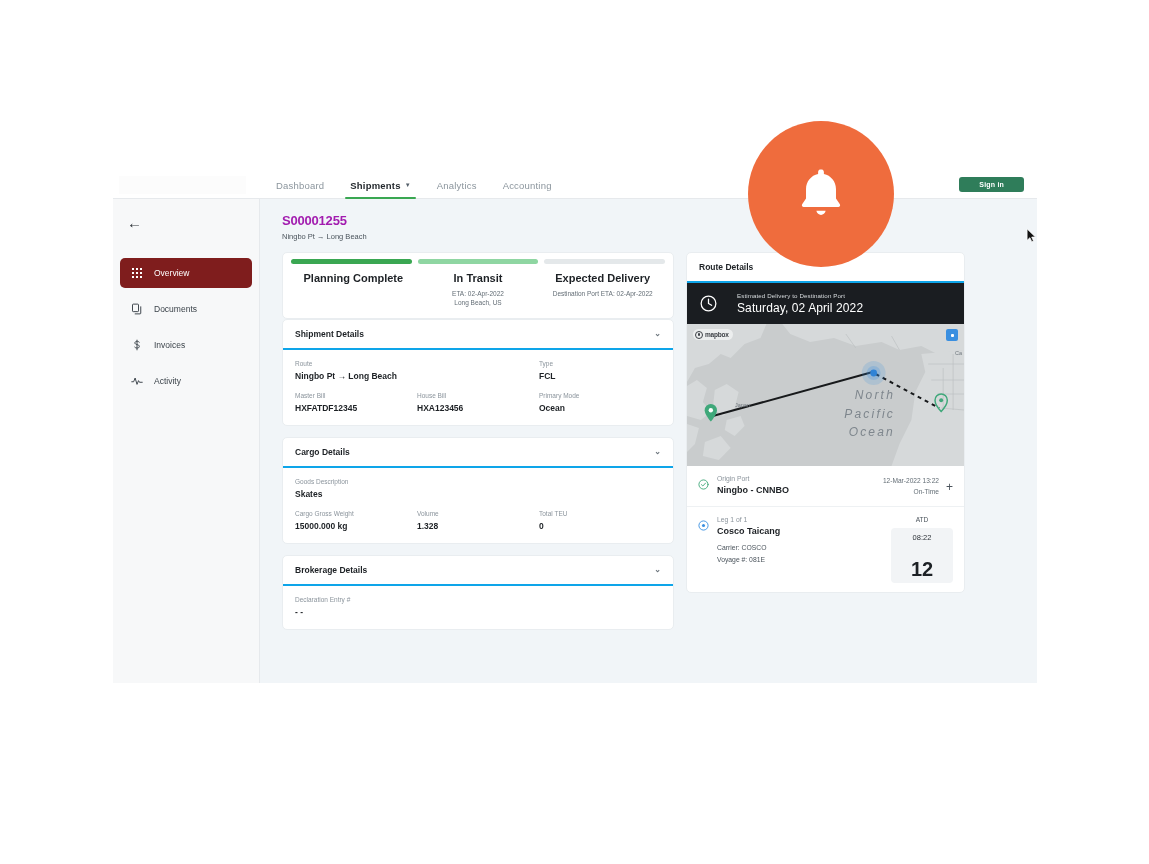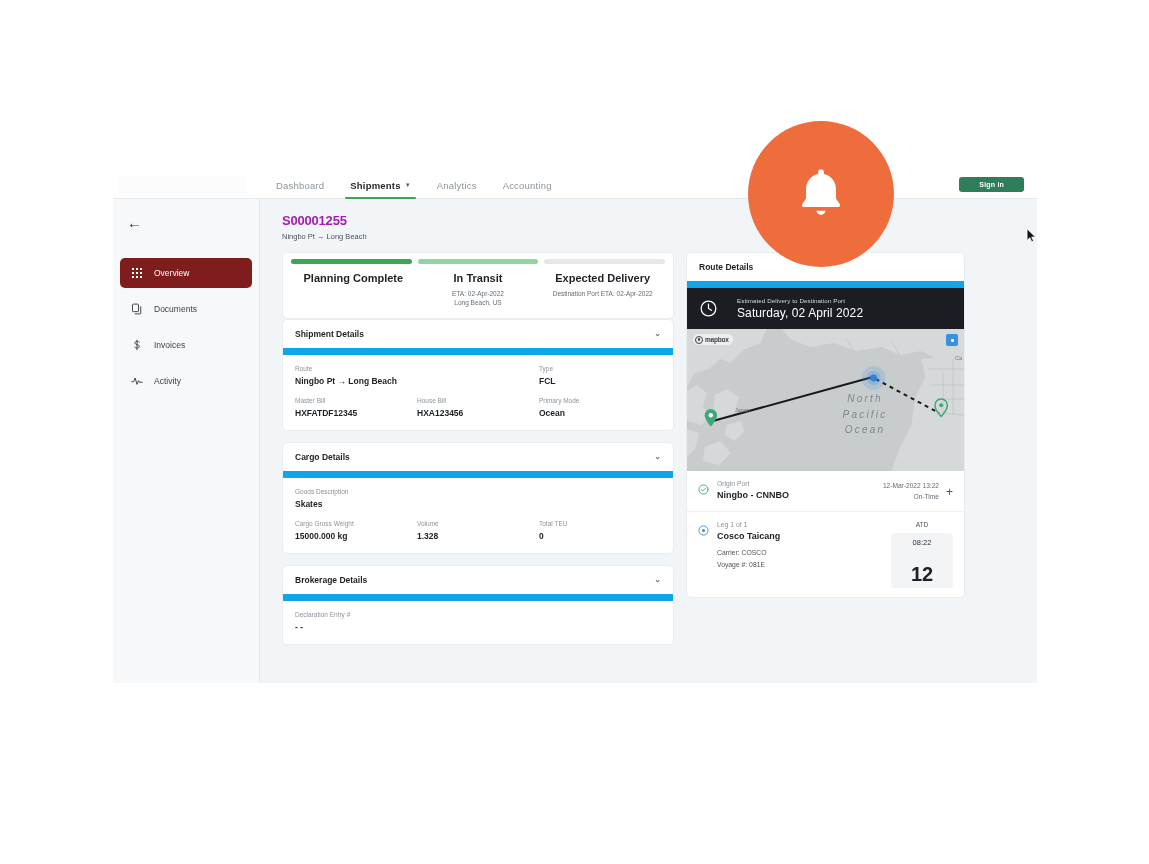--- a/index.html
+++ b/index.html
@@ -80,21 +80,21 @@
   .col-right { width: 279px; flex: none; }
 
   
   .card {
     background: #ffffff; border: 1px solid #e9edf0; border-radius: 5px;
     margin-bottom: 11px; overflow: hidden;
   }
   .card-head {
     display: flex; align-items: center; justify-content: space-between;
     padding: 9px 12px; font-size: 8.5px; font-weight: 600; color: #1d2125;
-    border-bottom: 7px solid #0ea5e9; cursor: pointer;
+    border-bottom: 2px solid #0ea5e9; cursor: pointer;
   }
   .chev { font-size: 8px; color: #6b747c; }
   .card-body { padding: 10px 12px 12px; }
 
   
   .progress-card { background:#fff; border:1px solid #e9edf0; border-radius:5px; padding: 6px 8px 10px; }
   .bars { display: flex; gap: 6px; }
   .bar { flex: 1; height: 5px; border-radius: 3px; }
   .stages { display: flex; margin-top: 8px; }
   .stage-col { flex: 1; text-align: center; }
@@ -130,21 +130,21 @@
   }
   .mb-dot { width:8px; height:8px; border-radius:50%; border:1.3px solid #3d4146; position:relative; }
   .mb-dot::after{content:"";position:absolute;left:2px;top:1.4px;width:2px;height:3.6px;background:#3d4146;border-radius:1px;}
   .mb-text { font-size: 6.5px; font-weight: 700; color: #3d4146; letter-spacing: -.2px; }
   .map-ctrl {
     position: absolute; right: 6px; top: 5px; width: 12px; height: 12px;
     background: #3a8fe0; border-radius: 2px; cursor: pointer;
   }
   .map-ctrl::after { content:""; position:absolute; left:4.5px; top:4.5px; width:3px; height:3px; background:#fff; border-radius:1px; }
   .map-label { position: absolute; font-style: italic; color: #7e868d; pointer-events:none; }
-  .ocean-lbl { font-size: 10px; letter-spacing: 2.2px; text-align:center; line-height:1.55; }
+  .ocean-lbl { font-size: 12px; letter-spacing: 2.2px; text-align:right; line-height:1.55; }
   .jp-lbl { font-size: 5.5px; font-style: normal; color:#6f777e; }
   .ca-lbl { font-size: 5.5px; font-style: normal; color:#6f777e; }
 
   
   .route-row { display: flex; align-items: flex-start; padding: 9px 11px; border-bottom: 1px solid #eef1f3; }
   .rr-ico { width: 11px; height: 11px; flex: none; margin-top: 1px; margin-right: 8px; }
   .rr-main { flex: 1; }
   .rr-label { font-size: 6.8px; color: #8b949c; }
   .rr-value { font-size: 9px; font-weight: 700; color: #1d2125; margin-top: 3px; }
   .rr-right { text-align: right; font-size: 6.6px; color: #636d75; line-height: 1.7; margin-right:7px; }

